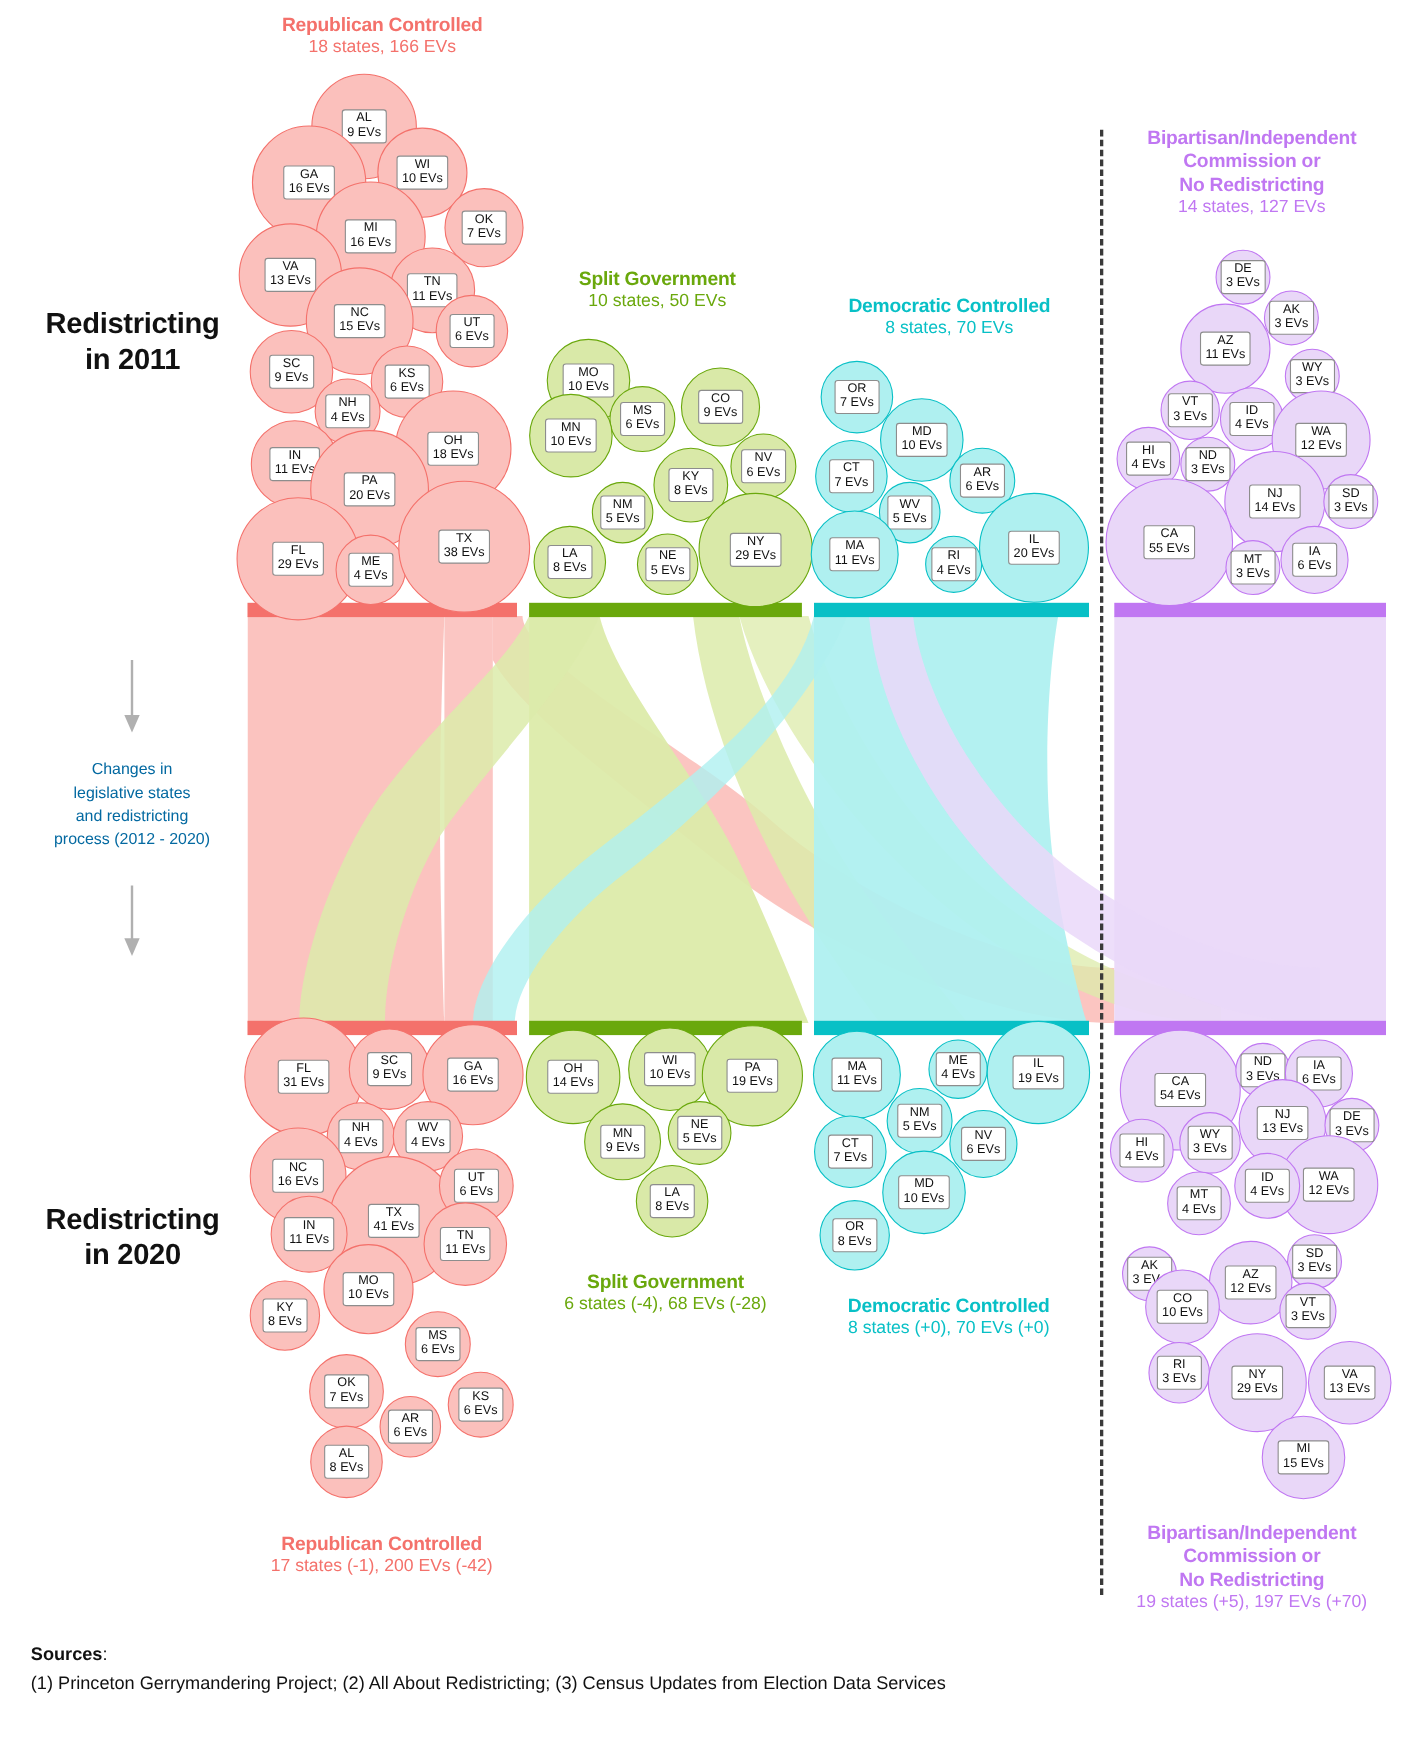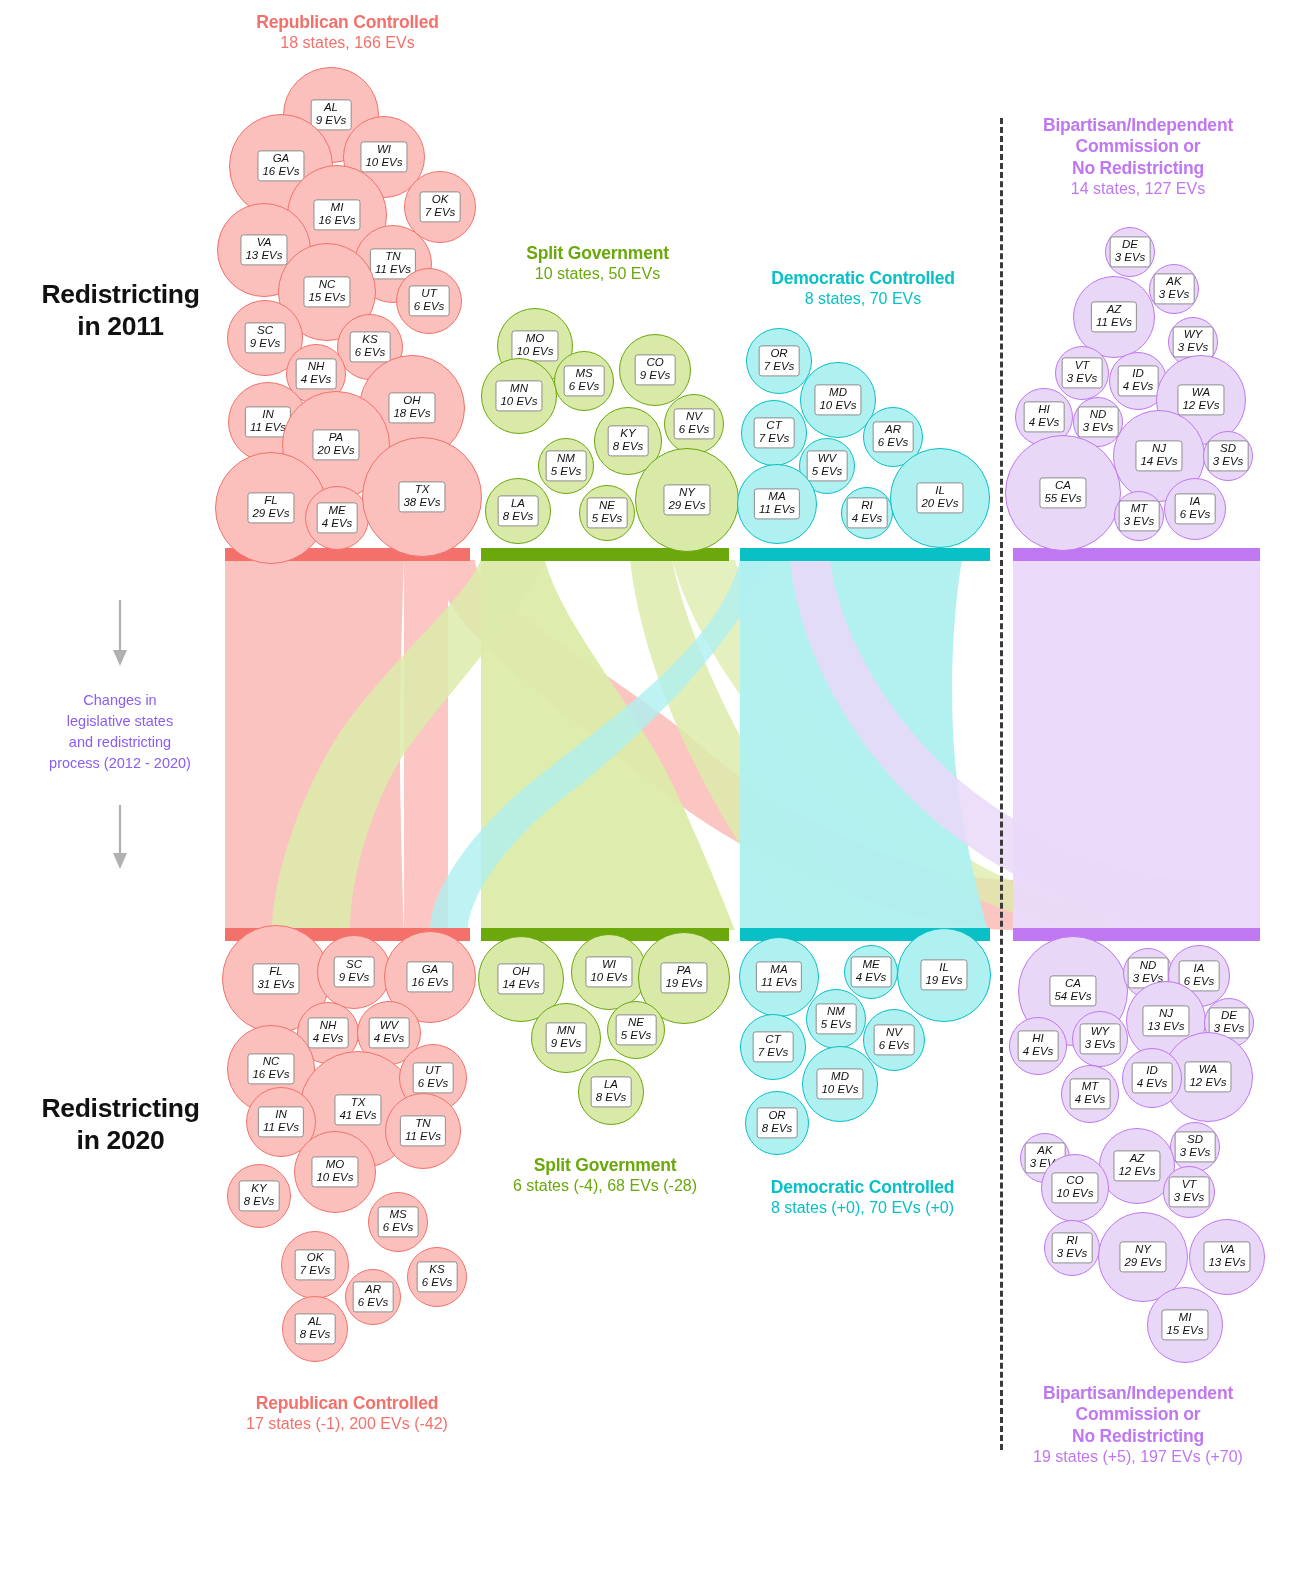--- a/index.html
+++ b/index.html
@@ -13,21 +13,21 @@
   
   .grp-title{position:absolute;text-align:center;line-height:1.22;}
   .grp-title .t1{font-weight:bold;font-size:17.5px;letter-spacing:-0.2px;}
   .grp-title .t2{font-size:16px;}
 
   .side-label{
     position:absolute;text-align:center;font-weight:bold;
     font-size:26.5px;color:#111;line-height:1.22;letter-spacing:-0.3px;
   }
   .mid-note{
-    position:absolute;text-align:center;font-size:14.5px;color:#8b5cf6;
+    position:absolute;text-align:center;font-size:14.5px;color:#0369a1;
     line-height:1.45;width:190px;
   }
 
   
   .bubbles{position:absolute;}
   .bub{
     position:absolute;border-radius:50%;box-sizing:border-box;
     border:1px solid rgba(0,0,0,.16);
   }
   .chip{
@@ -153,21 +153,21 @@
     <div class="t1">Democratic Controlled</div>
     <div class="t2">8 states (+0), 70 EVs (+0)</div>
   </div>
   <div class="grp-title" style="left:1013px;top:1383px;width:250px;color:#c077f2;">
     <div class="t1">Bipartisan/Independent</div>
     <div class="t1">Commission or</div>
     <div class="t1">No Redistricting</div>
     <div class="t2">19 states (+5), 197 EVs (+70)</div>
   </div>
 
-  <div class="bubbles" id="bubble-layer" style="left:0;top:0;width:1293px;height:1583px;font-style:italic;">
+  <div class="bubbles" id="bubble-layer" style="left:0;top:0;width:1293px;height:1583px;">
       <div class="bub" style="left: 283px; top: 67px; width: 96px; height: 96px; background: rgb(251, 192, 188); border-color: rgb(244, 113, 107);">
         <div class="chip"><span>AL</span><span class="c2">9 EVs</span></div>
       </div>
       <div class="bub" style="left: 343px; top: 116px; width: 82px; height: 82px; background: rgb(251, 192, 188); border-color: rgb(244, 113, 107);">
         <div class="chip"><span>WI</span><span class="c2">10 EVs</span></div>
       </div>
       <div class="bub" style="left: 229px; top: 114px; width: 104px; height: 104px; background: rgb(251, 192, 188); border-color: rgb(244, 113, 107);">
         <div class="chip"><span>GA</span><span class="c2">16 EVs</span></div>
       </div>
       <div class="bub" style="left: 287px; top: 165px; width: 100px; height: 100px; background: rgb(251, 192, 188); border-color: rgb(244, 113, 107);">
@@ -456,14 +456,18 @@
         <div class="chip"><span>NY</span><span class="c2">29 EVs</span></div>
       </div>
       <div class="bub" style="left: 1189px; top: 1219px; width: 76px; height: 76px; background: rgb(233, 215, 248); border-color: rgb(192, 119, 242);">
         <div class="chip"><span>VA</span><span class="c2">13 EVs</span></div>
       </div>
       <div class="bub" style="left: 1147px; top: 1287px; width: 76px; height: 76px; background: rgb(233, 215, 248); border-color: rgb(192, 119, 242);">
         <div class="chip"><span>MI</span><span class="c2">15 EVs</span></div>
       </div>
     </div>
 
+  <div class="sources" style="left:28px;top:1492px;width:1230px;">
+    <div><b>Sources</b>:</div>
+    <div>(1) Princeton Gerrymandering Project; (2) All About Redistricting; (3) Census Updates from Election Data Services</div>
+  </div>
 
 </div>
 
 </body></html>

